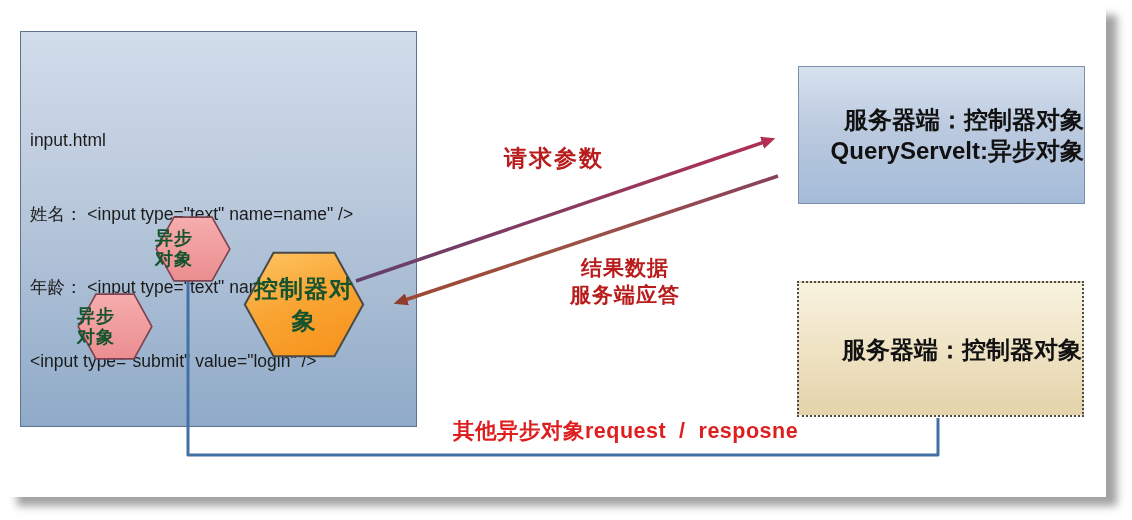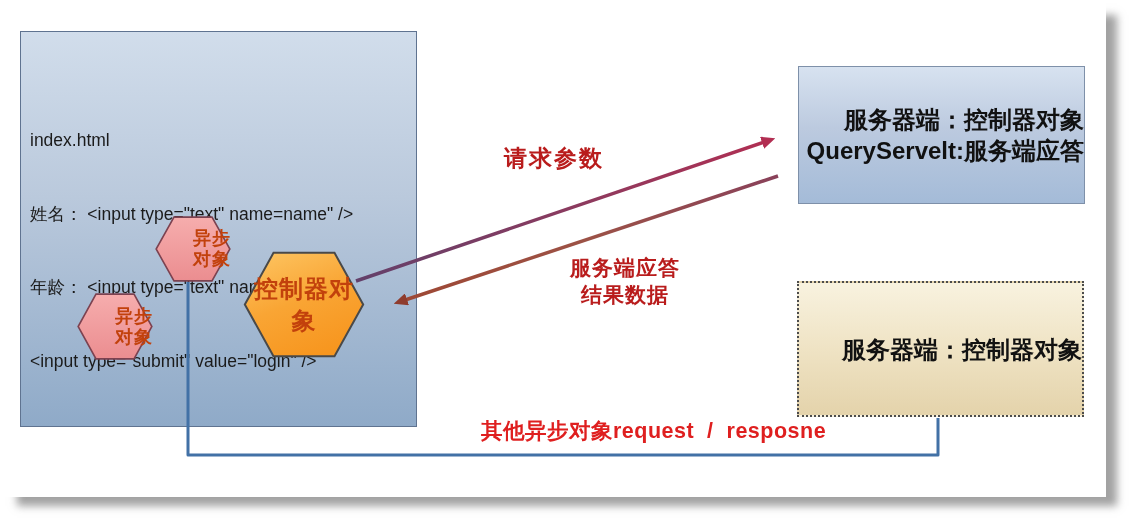--- a/index.html
+++ b/index.html
@@ -10,21 +10,21 @@
   
   .client-box{position:absolute;left:20px;top:31px;width:397px;height:396px;box-sizing:border-box;
         background:linear-gradient(180deg,#d1ddeb 0%,#bac9dc 42%,#8faac8 100%);
         border:1.5px solid #5f7390;}
   .code{position:absolute;left:9px;top:47px;font-size:17.5px;line-height:24.5px;color:#1b1b1b;
         white-space:pre;}
   
   .hex{position:absolute;}
   .hex svg{position:absolute;left:0;top:0;width:100%;height:100%;}
   .hex-label{position:absolute;left:0;top:0;right:0;bottom:0;display:flex;flex-direction:column;
-        align-items:flex-end;justify-content:center;font-weight:bold;color:#c2410c;text-align:center;}
+        align-items:flex-start;justify-content:center;font-weight:bold;color:#14532d;text-align:center;}
   .hex-top{left:155px;top:216px;width:76px;height:66px;}
   .hex-left{left:77px;top:293px;width:76px;height:67px;}
   .hex-main{left:243px;top:251px;width:122px;height:107px;}
   .hex-small-text{font-size:18px;line-height:21px;letter-spacing:1px;}
   .hex-main-text{font-size:24px;letter-spacing:1px;}
   
   .server-box{position:absolute;box-sizing:border-box;display:flex;flex-direction:column;
         justify-content:center;align-items:flex-end;text-align:center;font-weight:bold;color:#111;
         font-size:24px;line-height:31px;}
   .query-box{left:798px;top:66px;width:287px;height:138px;
@@ -32,41 +32,41 @@
         border:1.5px solid #7e90a9;}
   .reg-box{left:797px;top:281px;width:287px;height:136px;
         background:linear-gradient(180deg,#f8f2df 0%,#efe3c4 50%,#e4d3ab 100%);
         border:2px dotted #4c4c4c;}
   
   .label{position:absolute;font-weight:bold;color:#b91c1c;}
   .label-request{left:504px;top:143px;font-size:23px;letter-spacing:2px;}
   .label-response{left:549px;top:254px;width:152px;text-align:center;font-size:21px;
         line-height:27px;letter-spacing:1px;}
   .label-other{left:453px;top:416px;font-size:21.5px;color:#df1f1f;white-space:pre;
-        letter-spacing:0.5px;margin-left:28px;}
+        letter-spacing:0.5px;}
   .overlay{position:absolute;left:0;top:0;pointer-events:none;}
 </style>
 </head>
 <body>
 
 <div class="stage">
   <div class="page">
 
     <div class="client-box">
       <div class="code">
-        <div>index.html</div>
+        <div>input.html</div>
         <div>姓名： &lt;input type="text" name=name" /&gt;</div>
         <div>年龄： &lt;input type="text" name="age" /&gt;</div>
         <div>&lt;input type="submit" value="login" /&gt;</div>
       </div>
     </div>
 
     <div class="server-box query-box">
       <div>服务器端：控制器对象</div>
-      <div>QueryServelt:服务端应答</div>
+      <div>QueryServelt:异步对象</div>
     </div>
     <div class="server-box reg-box">
       <div>服务器端：控制器对象</div>
     </div>
 
     <svg class="overlay" width="1132" height="520" viewBox="0 0 1132 520">
       <defs>
         <linearGradient id="gradReq" gradientUnits="userSpaceOnUse" x1="356" y1="281" x2="777" y2="137">
           <stop offset="0" stop-color="#63406a"></stop>
           <stop offset="0.55" stop-color="#8e3a5e"></stop>
@@ -132,19 +132,19 @@
         </defs>
         <polygon points="25,1.5 75,1.5 98.5,44 75,86.5 25,86.5 1.5,44" fill="url(#hexOrange)" stroke="#494949" stroke-width="2" vector-effect="non-scaling-stroke"></polygon>
       </svg>
       <div class="hex-label hex-main-text">
         <div>控制器对象</div>
       </div>
     </div>
 
     <div class="label label-request">请求参数</div>
     <div class="label label-response">
+      <div>结果数据</div>
       <div>服务端应答</div>
-      <div>结果数据</div>
     </div>
     <div class="label label-other">其他异步对象request  /  resposne</div>
 
   </div>
 </div>
 
 </body></html>

